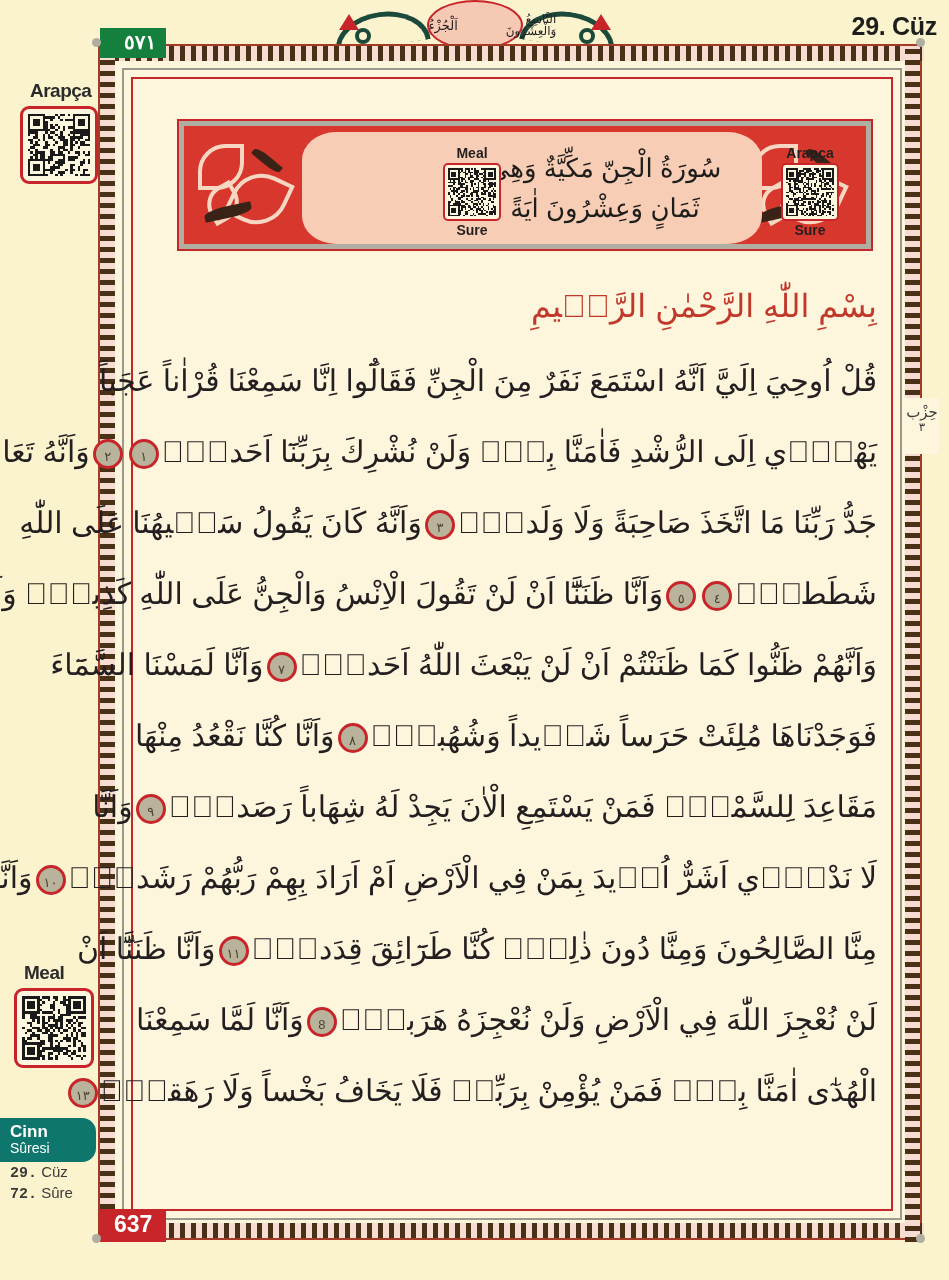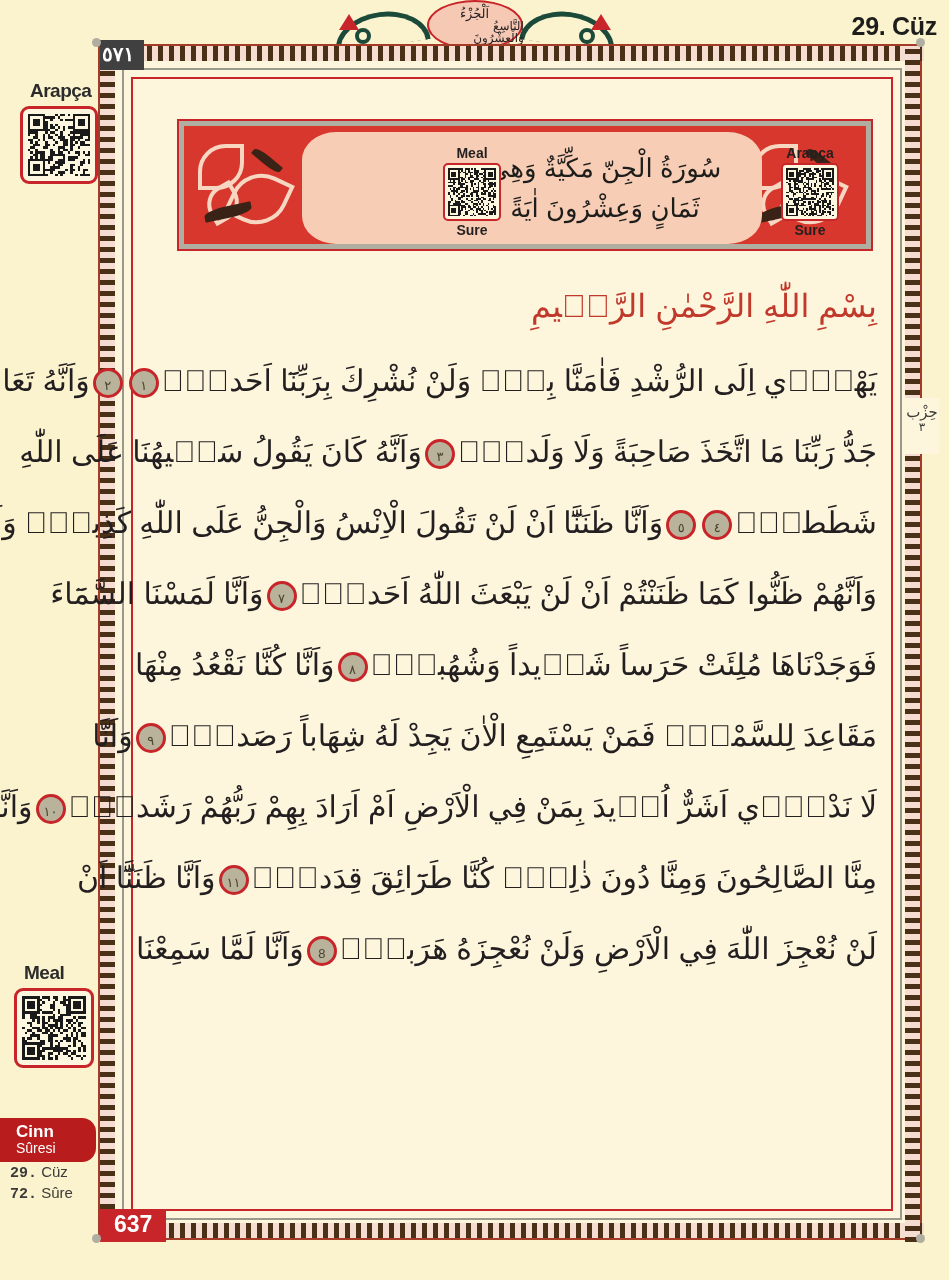--- a/index.html
+++ b/index.html
@@ -89,23 +89,21 @@
     position: absolute;
     left: 50%;
     transform: translateX(-50%);
     top: 2px;
     width: 96px;
     height: 50px;
     border-radius: 50%;
     background: #f6c9b4;
     border: 2px solid #c8252a;
     display: flex;
-    flex-direction: column;
     align-items: center;
-    justify-content: center;
     line-height: 1.0;
   }
   .orn-medal .a1 {
     font-size: 13px;
     color: #231f20;
     direction: rtl;
   }
   .orn-medal .a2 {
     font-size: 12px;
     color: #231f20;
@@ -134,23 +132,23 @@
     height: 100%;
   }
   .qr-grid i { display: block; }
   .qr-grid i.on { background: #1a1a1a; }
 
   
   .tab-surah {
     position: absolute;
     left: 0;
     width: 96px;
-    background: #b91c1c;
+    background: #0f766e;
     border-radius: 0 14px 14px 0;
-    padding: 5px 6px 6px 16px;
+    padding: 5px 6px 6px 10px;
     color: #ffffff;
     line-height: 1.05;
   }
   .tab-surah .t1 { font-size: 17px; font-weight: bold; }
   .tab-surah .t2 { font-size: 14px; }
 
   .tab-info {
     position: absolute;
     left: 0;
     width: 96px;
@@ -202,26 +200,26 @@
     position: absolute;
     left: 7px; top: 7px;
     right: 7px; bottom: 7px;
     border: 2px solid #c8252a;
     background: #fdf6dd;
   }
 
   
   .pg-num-top {
     position: absolute;
-    left: 100px; top: 40px;
-    background: #404040;
+    left: 100px; top: 28px;
+    background: #15803d;
     color: #ffffff;
     font-size: 20px;
     font-weight: bold;
-    padding: 2px 10px 4px 2px;
+    padding: 2px 10px 4px 24px;
     z-index: 6;
     letter-spacing: 1px;
   }
   .pg-num-bottom {
     position: absolute;
     left: 100px; top: 1209px;
     background: #c8252a;
     color: #ffffff;
     font-size: 23px;
     font-weight: bold;
@@ -3390,29 +3388,31 @@
                     <i class="on"></i>
                   </div>
                 </div>
               <div class="cap">Sure</div>
             </div>
           </div>
         </div>
 
         <div class="text-body" id="text-body">
             <div class="ayah-line basmala"><span>بِسْمِ اللّٰهِ الرَّحْمٰنِ الرَّح۪يمِ</span></div>
+            <div class="ayah-line"><span>قُلْ اُوحِيَ اِلَيَّ اَنَّهُ اسْتَمَعَ نَفَرٌ مِنَ الْجِنِّ فَقَالُٓوا اِنَّا سَمِعْنَا قُرْاٰناً عَجَباً</span></div>
             <div class="ayah-line"><span>يَهْد۪ٓي اِلَى الرُّشْدِ فَاٰمَنَّا بِه۪ۜ وَلَنْ نُشْرِكَ بِرَبِّنَٓا اَحَداًۙ</span><span class="ayah-mark">١</span><span class="ayah-mark">٢</span><span>وَاَنَّهُ تَعَالٰى</span></div>
             <div class="ayah-line"><span>جَدُّ رَبِّنَا مَا اتَّخَذَ صَاحِبَةً وَلَا وَلَداًۙ</span><span class="ayah-mark">٣</span><span>وَاَنَّهُ كَانَ يَقُولُ سَف۪يهُنَا عَلَى اللّٰهِ</span></div>
             <div class="ayah-line"><span>شَطَطاًۙ</span><span class="ayah-mark">٤</span><span class="ayah-mark">٥</span><span>وَاَنَّا ظَنَنَّٓا اَنْ لَنْ تَقُولَ الْاِنْسُ وَالْجِنُّ عَلَى اللّٰهِ كَذِباًۙ وَاَنَّهُ</span></div>
             <div class="ayah-line"><span>وَاَنَّهُمْ ظَنُّوا كَمَا ظَنَنْتُمْ اَنْ لَنْ يَبْعَثَ اللّٰهُ اَحَداًۙ</span><span class="ayah-mark">٧</span><span>وَاَنَّا لَمَسْنَا السَّمَٓاءَ</span></div>
             <div class="ayah-line"><span>فَوَجَدْنَاهَا مُلِئَتْ حَرَساً شَد۪يداً وَشُهُباًۙ</span><span class="ayah-mark">٨</span><span>وَاَنَّا كُنَّا نَقْعُدُ مِنْهَا</span></div>
             <div class="ayah-line"><span>مَقَاعِدَ لِلسَّمْعِۜ فَمَنْ يَسْتَمِعِ الْاٰنَ يَجِدْ لَهُ شِهَاباً رَصَداًۙ</span><span class="ayah-mark">٩</span><span>وَاَنَّا</span></div>
             <div class="ayah-line"><span>لَا نَدْر۪ٓي اَشَرٌّ اُر۪يدَ بِمَنْ فِي الْاَرْضِ اَمْ اَرَادَ بِهِمْ رَبُّهُمْ رَشَداًۙ</span><span class="ayah-mark">١٠</span><span>وَاَنَّا</span></div>
             <div class="ayah-line"><span>مِنَّا الصَّالِحُونَ وَمِنَّا دُونَ ذٰلِكَۜ كُنَّا طَرَٓائِقَ قِدَداًۙ</span><span class="ayah-mark">١١</span><span>وَاَنَّا ظَنَنَّٓا اَنْ</span></div>
             <div class="ayah-line"><span>لَنْ نُعْجِزَ اللّٰهَ فِي الْاَرْضِ وَلَنْ نُعْجِزَهُ هَرَباًۙ</span><span class="ayah-mark">8</span><span>وَاَنَّا لَمَّا سَمِعْنَا</span></div>
+            <div class="ayah-line"><span>الْهُدٰٓى اٰمَنَّا بِه۪ۜ فَمَنْ يُؤْمِنْ بِرَبِّه۪ فَلَا يَخَافُ بَخْساً وَلَا رَهَقاًۙ</span><span class="ayah-mark">١٣</span></div>
           </div>
 
       </div>
     </div>
   </div>
 
   <div class="pg-num-top">٥٧١</div>
   <div class="pg-num-bottom">637</div>
 
   <div class="corner-dot" style="left:92px; top:38px;"></div>

